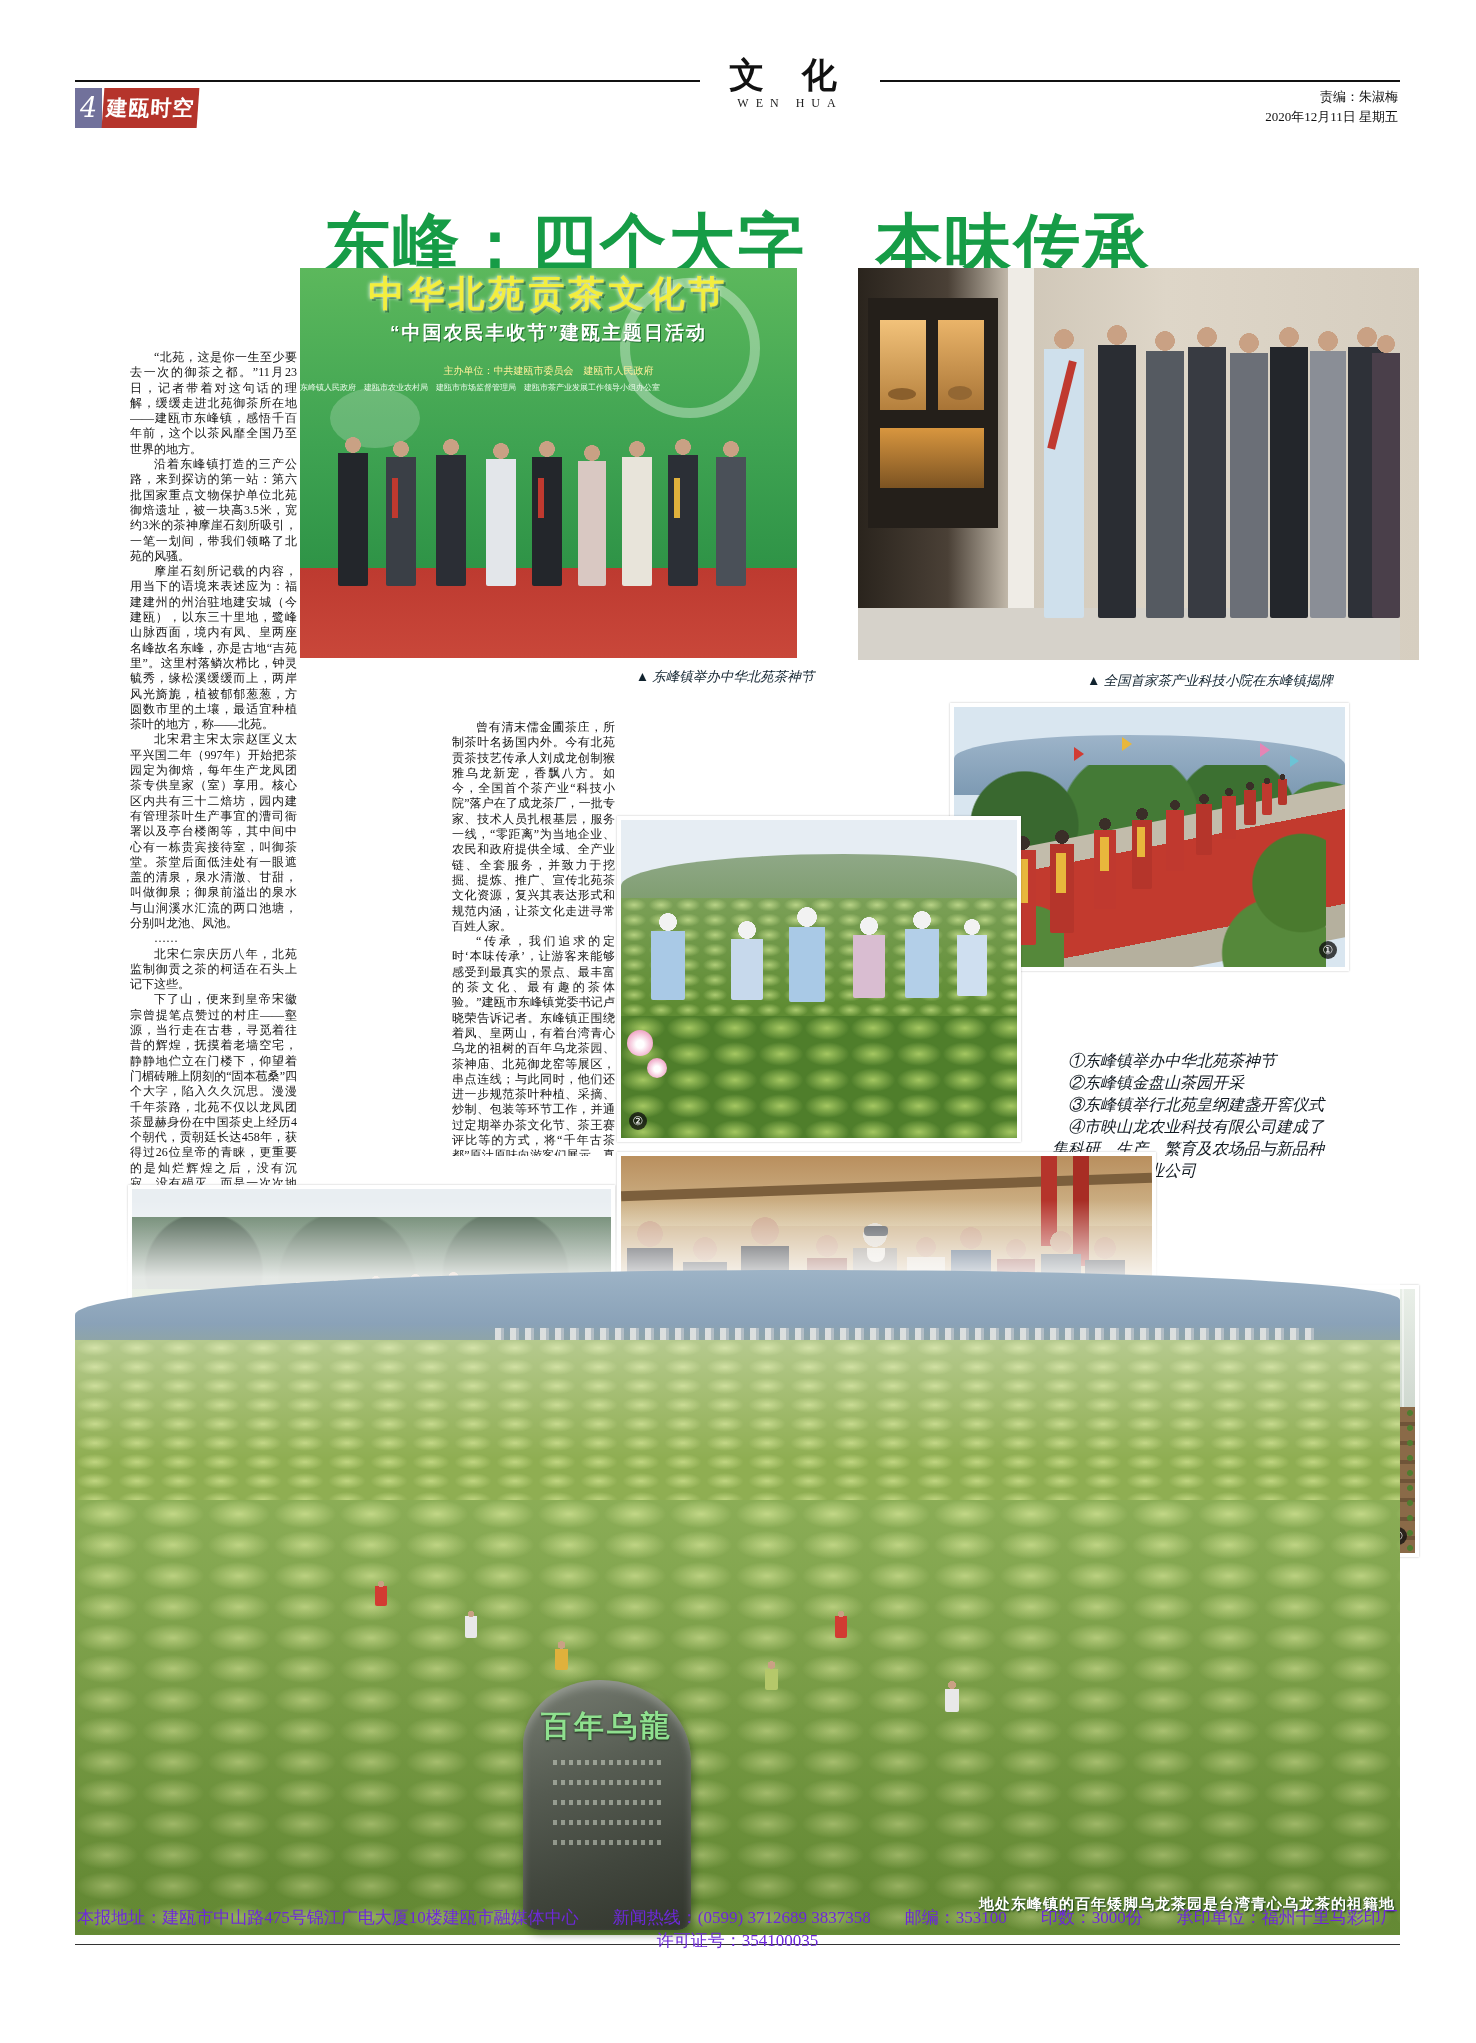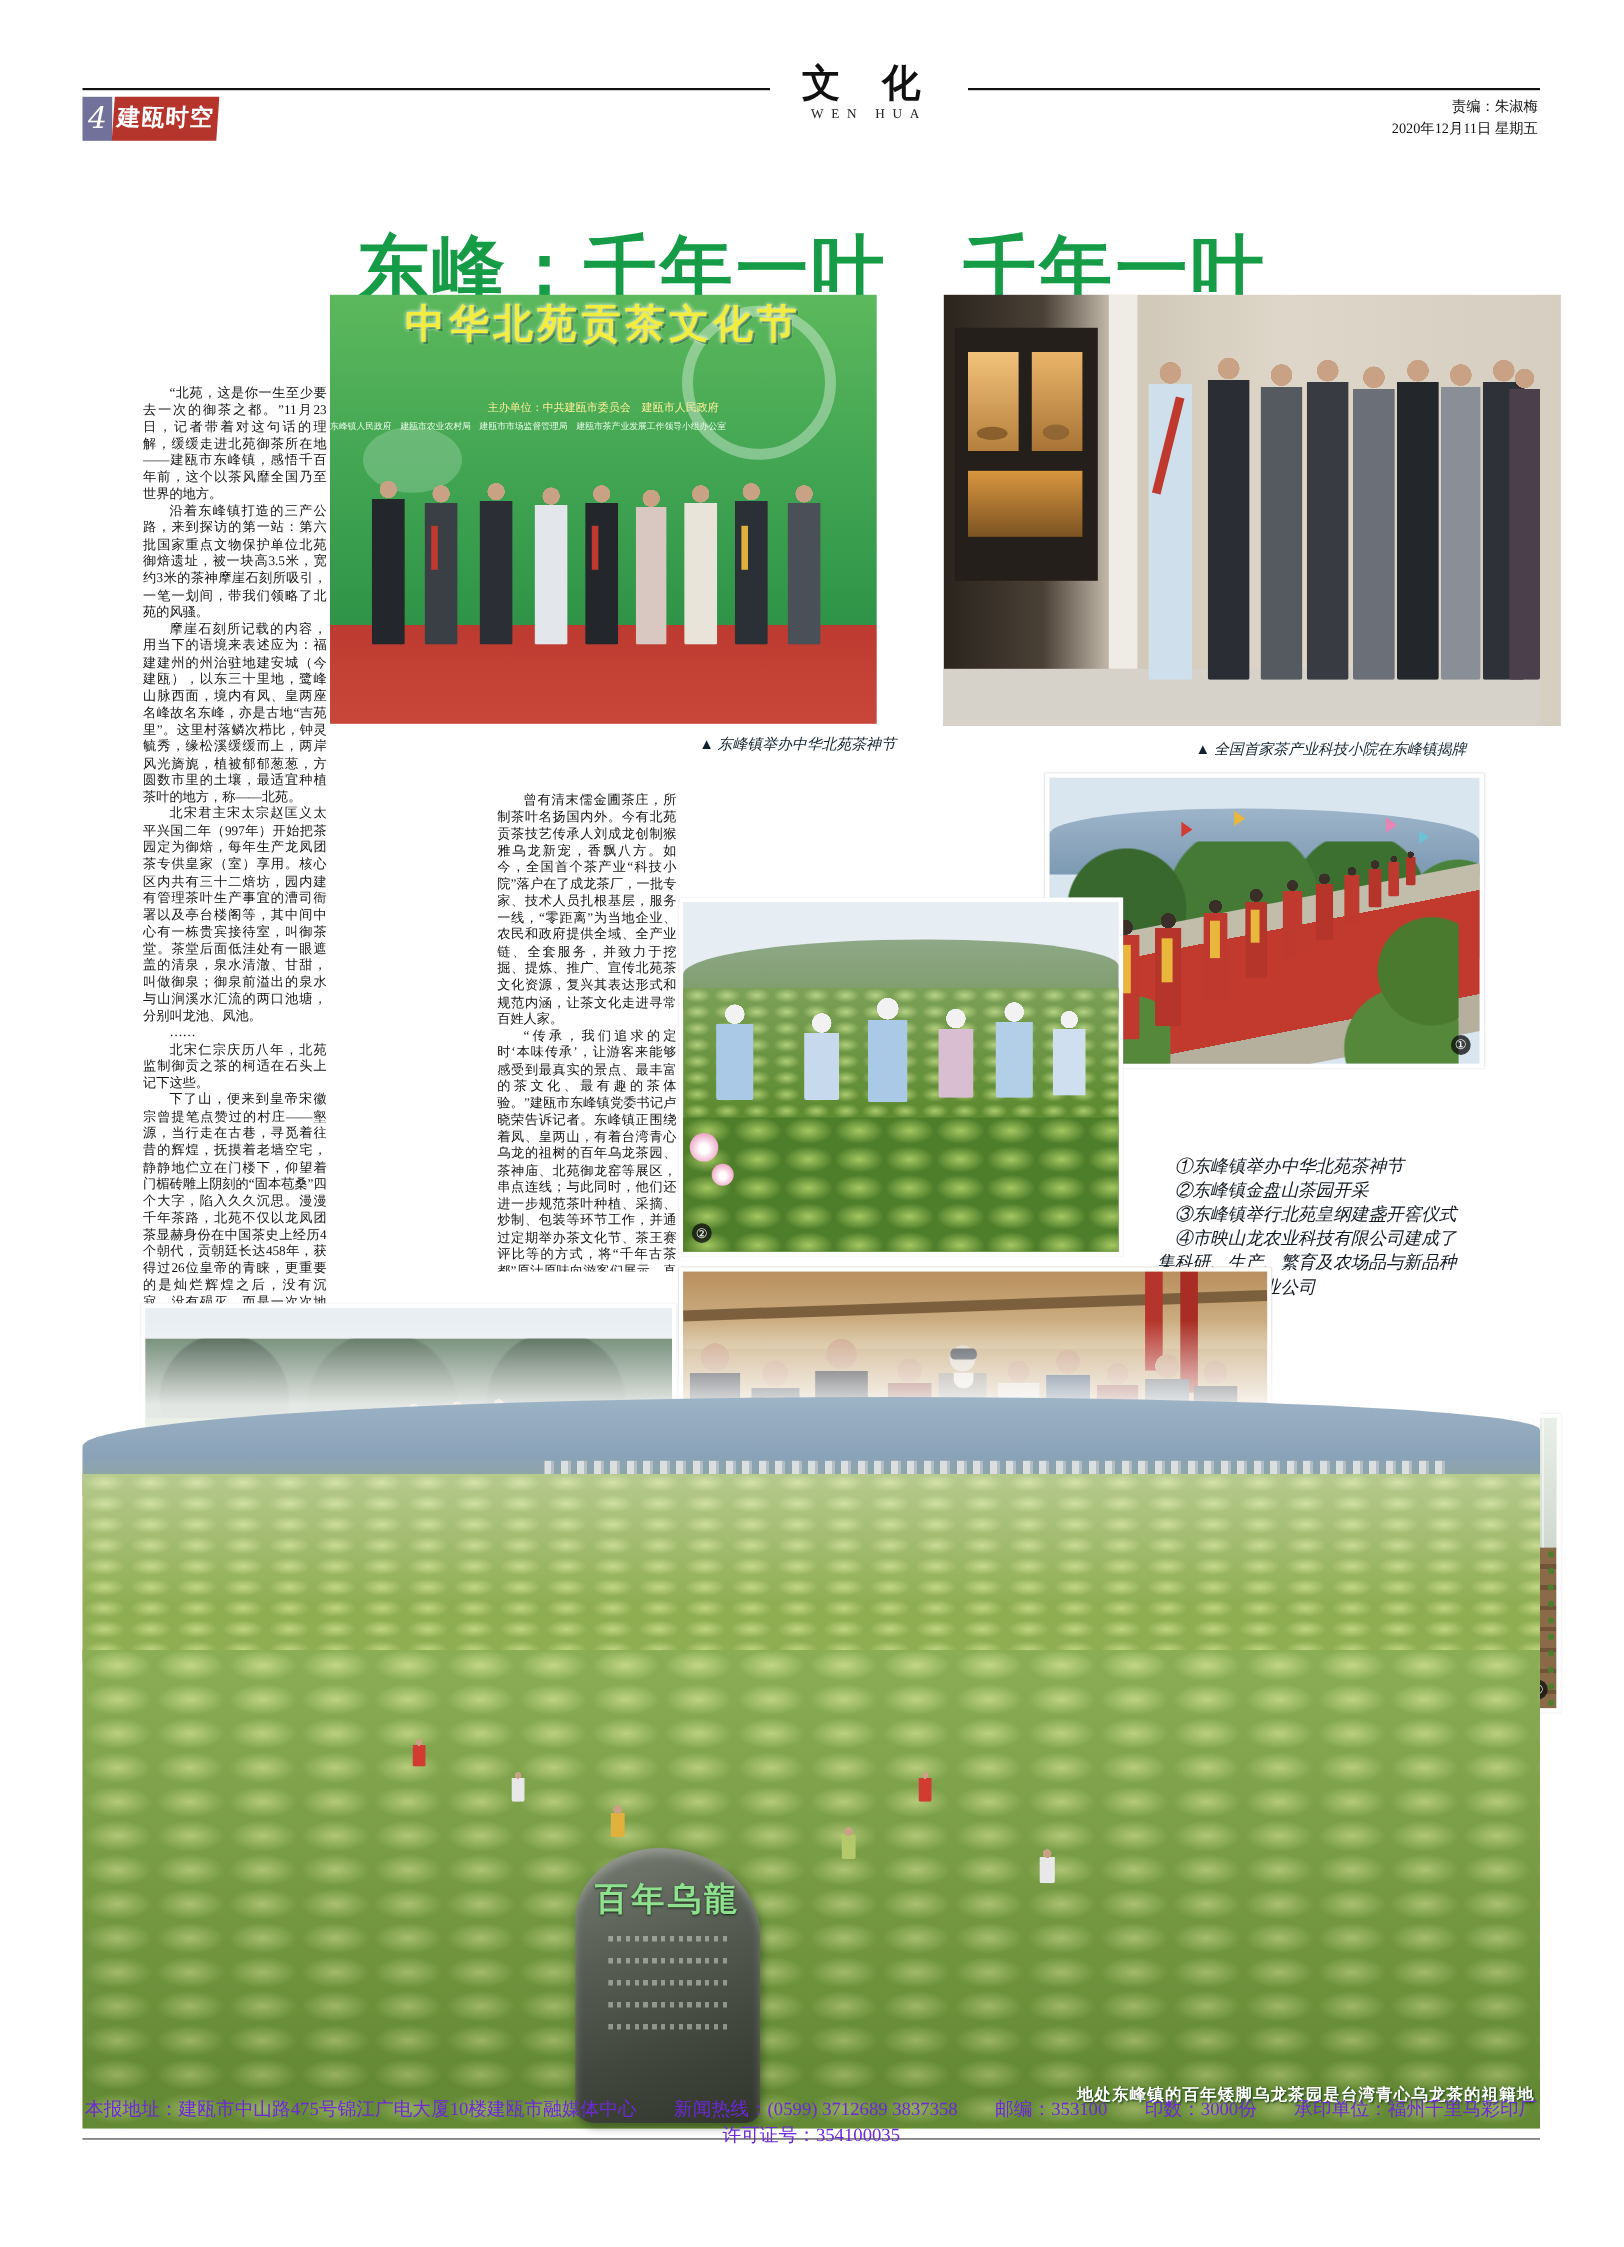--- a/index.html
+++ b/index.html
@@ -121,21 +121,21 @@
 
   <div class="hrule" style="left:75px;top:80px;width:625px;"></div>
   <div class="hrule" style="left:880px;top:80px;width:520px;"></div>
   <div id="pagenum">4</div>
   <div id="masthead">建瓯时空</div>
   <div id="section-title">文 化</div>
   <div id="section-sub">WEN HUA</div>
   <div id="hdr-editor">责编：朱淑梅</div>
   <div id="hdr-date">2020年12月11日 星期五</div>
 
-  <div id="headline" style="color:#169c46;">东峰：千年一叶　千年一叶</div>
+  <div id="headline" style="color:#169c46;">东峰：四个大字　本味传承</div>
 
   <div id="col-left" class="col">
     <p>“北苑，这是你一生至少要去一次的御茶之都。”11月23日，记者带着对这句话的理解，缓缓走进北苑御茶所在地——建瓯市东峰镇，感悟千百年前，这个以茶风靡全国乃至世界的地方。</p>
     <p>沿着东峰镇打造的三产公路，来到探访的第一站：第六批国家重点文物保护单位北苑御焙遗址，被一块高3.5米，宽约3米的茶神摩崖石刻所吸引，一笔一划间，带我们领略了北苑的风骚。</p>
     <p>摩崖石刻所记载的内容，用当下的语境来表述应为：福建建州的州治驻地建安城（今建瓯），以东三十里地，鹭峰山脉西面，境内有凤、皇两座名峰故名东峰，亦是古地“吉苑里”。这里村落鳞次栉比，钟灵毓秀，缘松溪缓缓而上，两岸风光旖旎，植被郁郁葱葱，方圆数市里的土壤，最适宜种植茶叶的地方，称——北苑。</p>
     <p>北宋君主宋太宗赵匡义太平兴国二年（997年）开始把茶园定为御焙，每年生产龙凤团茶专供皇家（室）享用。核心区内共有三十二焙坊，园内建有管理茶叶生产事宜的漕司衙署以及亭台楼阁等，其中间中心有一栋贵宾接待室，叫御茶堂。茶堂后面低洼处有一眼遮盖的清泉，泉水清澈、甘甜，叫做御泉；御泉前溢出的泉水与山涧溪水汇流的两口池塘，分别叫龙池、凤池。</p>
     <p>……</p>
     <p>北宋仁宗庆历八年，北苑监制御贡之茶的柯适在石头上记下这些。</p>
     <p>下了山，便来到皇帝宋徽宗曾提笔点赞过的村庄——壑源，当行走在古巷，寻觅着往昔的辉煌，抚摸着老墙空宅，静静地伫立在门楼下，仰望着门楣砖雕上阴刻的“固本苞桑”四个大字，陷入久久沉思。漫漫千年茶路，北苑不仅以龙凤团茶显赫身份在中国茶史上经历4个朝代，贡朝廷长达458年，获得过26位皇帝的青睐，更重要的是灿烂辉煌之后，没有沉寂，没有殒灭，而是一次次地凤凰涅槃，浴火重生，创造出中国乃至世界茶史上令人震撼的神话。</p>
 
@@ -144,20 +144,21 @@
   <div id="col-mid" class="col">
     <p>曾有清末儒金圃茶庄，所制茶叶名扬国内外。今有北苑贡茶技艺传承人刘成龙创制猴雅乌龙新宠，香飘八方。如今，全国首个茶产业“科技小院”落户在了成龙茶厂，一批专家、技术人员扎根基层，服务一线，“零距离”为当地企业、农民和政府提供全域、全产业链、全套服务，并致力于挖掘、提炼、推广、宣传北苑茶文化资源，复兴其表达形式和规范内涵，让茶文化走进寻常百姓人家。</p>
     <p>“传承，我们追求的定时‘本味传承’，让游客来能够感受到最真实的景点、最丰富的茶文化、最有趣的茶体验。”建瓯市东峰镇党委书记卢晓荣告诉记者。东峰镇正围绕着凤、皇两山，有着台湾青心乌龙的祖树的百年乌龙茶园、茶神庙、北苑御龙窑等展区，串点连线；与此同时，他们还进一步规范茶叶种植、采摘、炒制、包装等环节工作，并通过定期举办茶文化节、茶王赛评比等的方式，将“千年古茶都”原汁原味向游客们展示，真正以“绣花”功夫做好茶文章。</p>
 
   </div>
 
   <div id="ph-stage" class="photo">
     <div class="shape" style="left:320px;top:10px;width:120px;height:120px;border-radius:50%;border:10px solid rgba(255,255,255,.35);"></div>
     <div class="shape" style="left:30px;top:120px;width:90px;height:60px;border-radius:50%;background:rgba(255,255,255,.2);"></div>
     <div class="stage-title">中华北苑贡茶文化节</div>
+    <div class="stage-sub">“中国农民丰收节”建瓯主题日活动</div>
     <div class="stage-org1">主办单位：中共建瓯市委员会　建瓯市人民政府</div>
     <div class="stage-org2">东峰镇人民政府　建瓯市农业农村局　建瓯市市场监督管理局　建瓯市茶产业发展工作领导小组办公室</div>
     <i class="fig" style="left:38px;top:168px;width:30px;height:150px;--hr:8px;--c:#23262b;--s:#c9a184;"></i>
     <i class="fig" style="left:86px;top:172px;width:30px;height:146px;--hr:8px;--c:#3a3f46;"></i>
     <i class="fig" style="left:136px;top:170px;width:30px;height:148px;--hr:8px;--c:#2b2e35;"></i>
     <i class="fig" style="left:186px;top:174px;width:30px;height:144px;--hr:8px;--c:#e3e6ea;"></i>
     <i class="fig" style="left:232px;top:172px;width:30px;height:146px;--hr:8px;--c:#23262b;"></i>
     <i class="fig" style="left:278px;top:176px;width:28px;height:142px;--hr:8px;--c:#d9c8c2;"></i>
     <i class="fig" style="left:322px;top:172px;width:30px;height:146px;--hr:8px;--c:#e8e4da;"></i>
     <i class="fig" style="left:368px;top:170px;width:30px;height:148px;--hr:8px;--c:#2b2f36;"></i>

